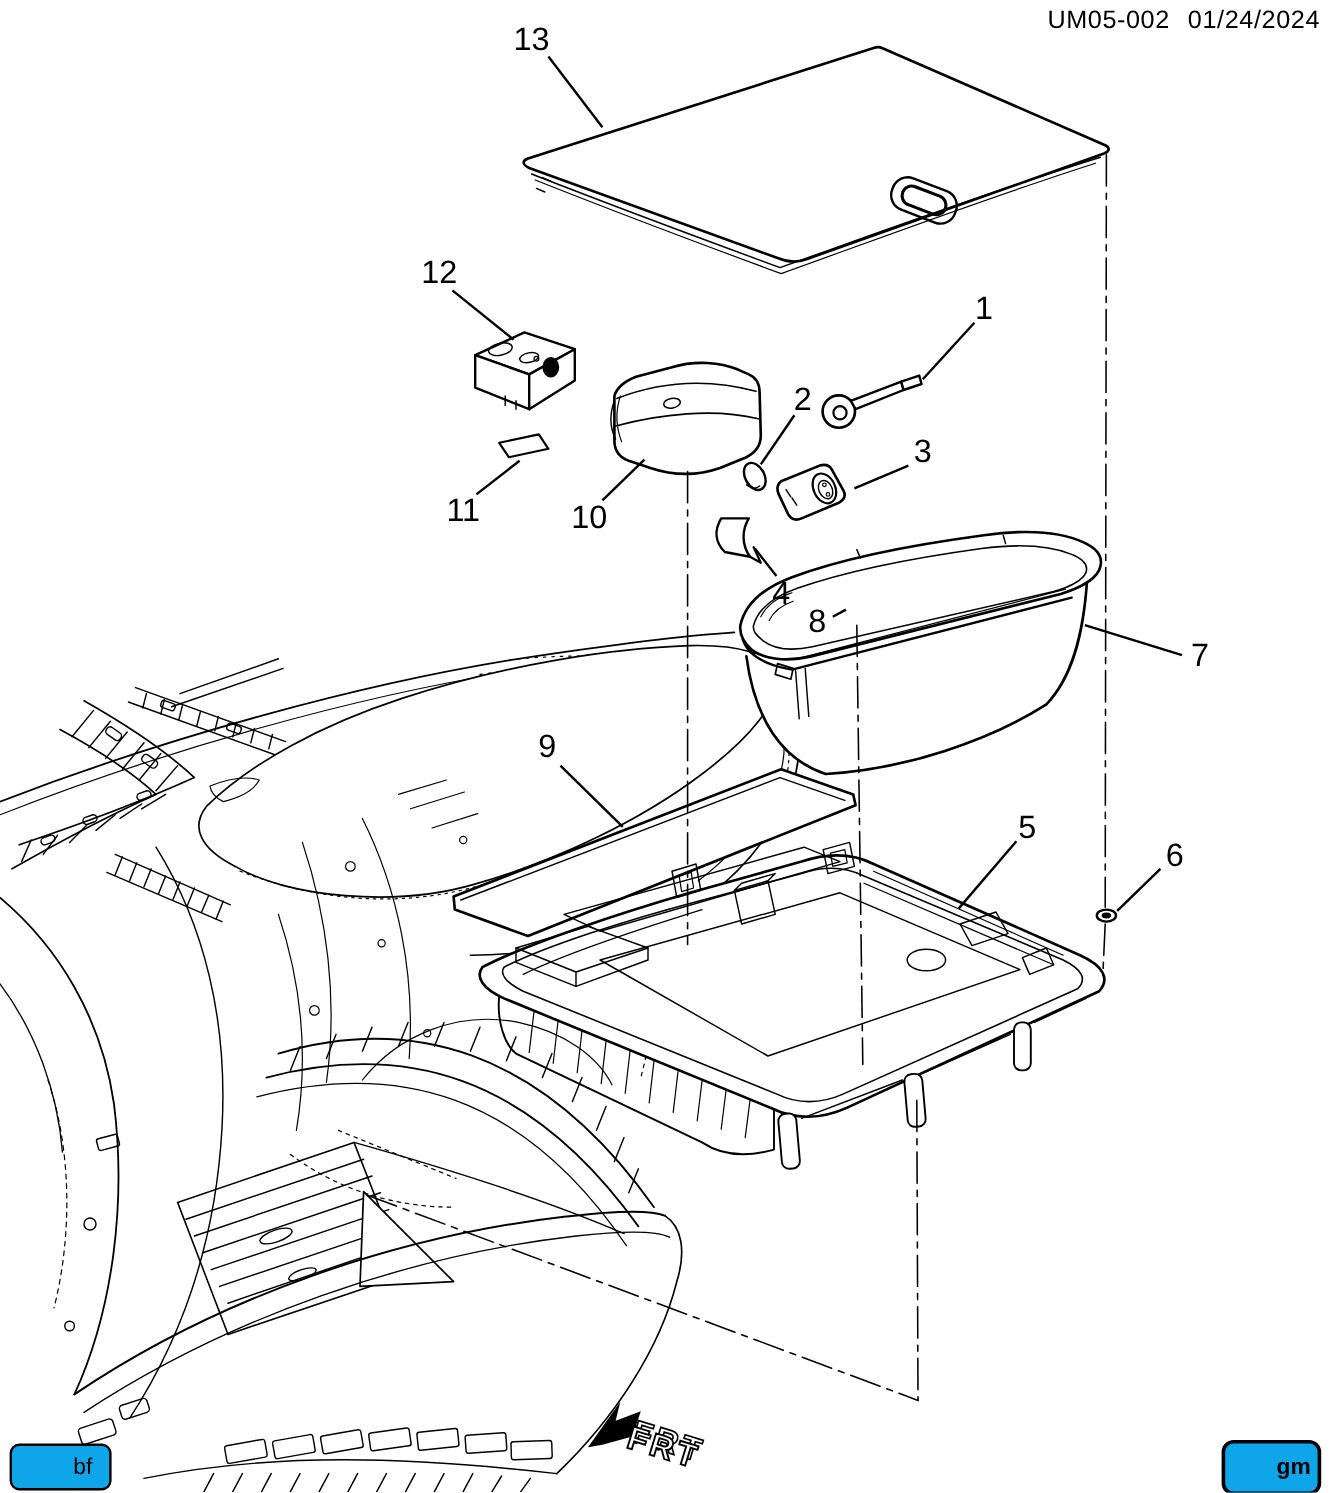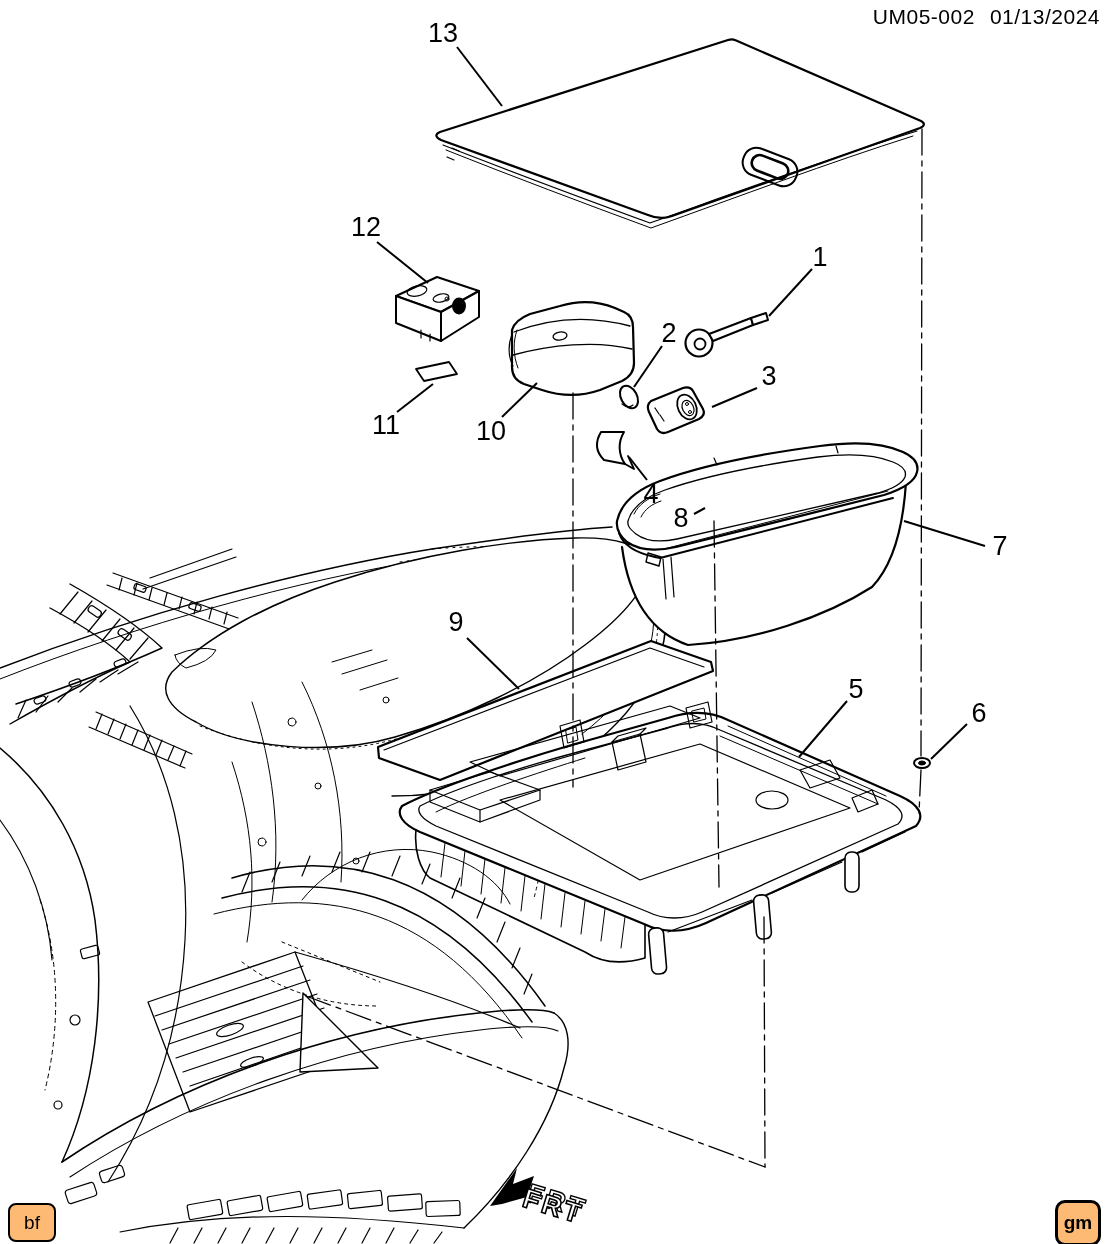--- a/index.html
+++ b/index.html
@@ -3,21 +3,21 @@
 <meta charset="utf-8">
 <style>
   html,body{margin:0;padding:0;background:#fff;}
   body{font-family:"Liberation Sans",sans-serif;color:#000;}
   #stage{position:relative;width:1108px;height:1244px;background:#fff;overflow:hidden;}
   #stage svg{position:absolute;left:0;top:0;}
   .lw{stroke:#000;fill:none;stroke-linecap:round;stroke-linejoin:round;}
   .header{position:absolute;top:5px;right:8px;display:flex;gap:15px;
           font-size:21px;letter-spacing:.5px;font-weight:400;margin-left:36px;}
   .corner-box{position:absolute;display:flex;align-items:center;justify-content:center;
-          background:#fdba74;border:2.5px solid #000;border-radius:8px;}
+          background:#0ea5e9;border:2.5px solid #000;border-radius:8px;padding-left:37px;}
   #bf-box{left:8px;top:1203px;width:44px;height:35px;font-size:19px;}
   #gm-box{right:7px;top:1200px;width:40px;height:40px;border-width:3px;border-radius:10px;
           font-weight:700;font-size:19px;}
   #gm-box span{text-underline-offset:2px;}
   .callout-num{font-family:"Liberation Sans",sans-serif;font-size:27px;fill:#000;
           text-anchor:middle;}
   .leader{stroke:#000;stroke-width:2;}
   .frt-front{fill:#fff;stroke:#000;stroke-width:1.6;font:700 27px "Liberation Sans",sans-serif;letter-spacing:3px;}
   .frt-back{fill:none;stroke:#000;stroke-width:1.4;font:700 27px "Liberation Sans",sans-serif;letter-spacing:3px;}
 </style>
@@ -378,21 +378,21 @@
         <text x="386" y="434" class="callout-num">11</text>
         <line x1="377" y1="242" x2="428" y2="283" class="leader"></line>
         <text x="366" y="236" class="callout-num">12</text>
         <line x1="457" y1="47" x2="502" y2="106" class="leader"></line>
         <text x="443" y="42" class="callout-num">13</text>
       </g>
   </svg>
 
   <div class="header">
     <span>UM05-002</span>
-    <span>01/13/2024</span>
+    <span>01/24/2024</span>
   </div>
 
   <div id="bf-box" class="corner-box">
     <span>bf</span>
   </div>
   <div id="gm-box" class="corner-box">
     <span>gm</span>
   </div>
 
 </div>

